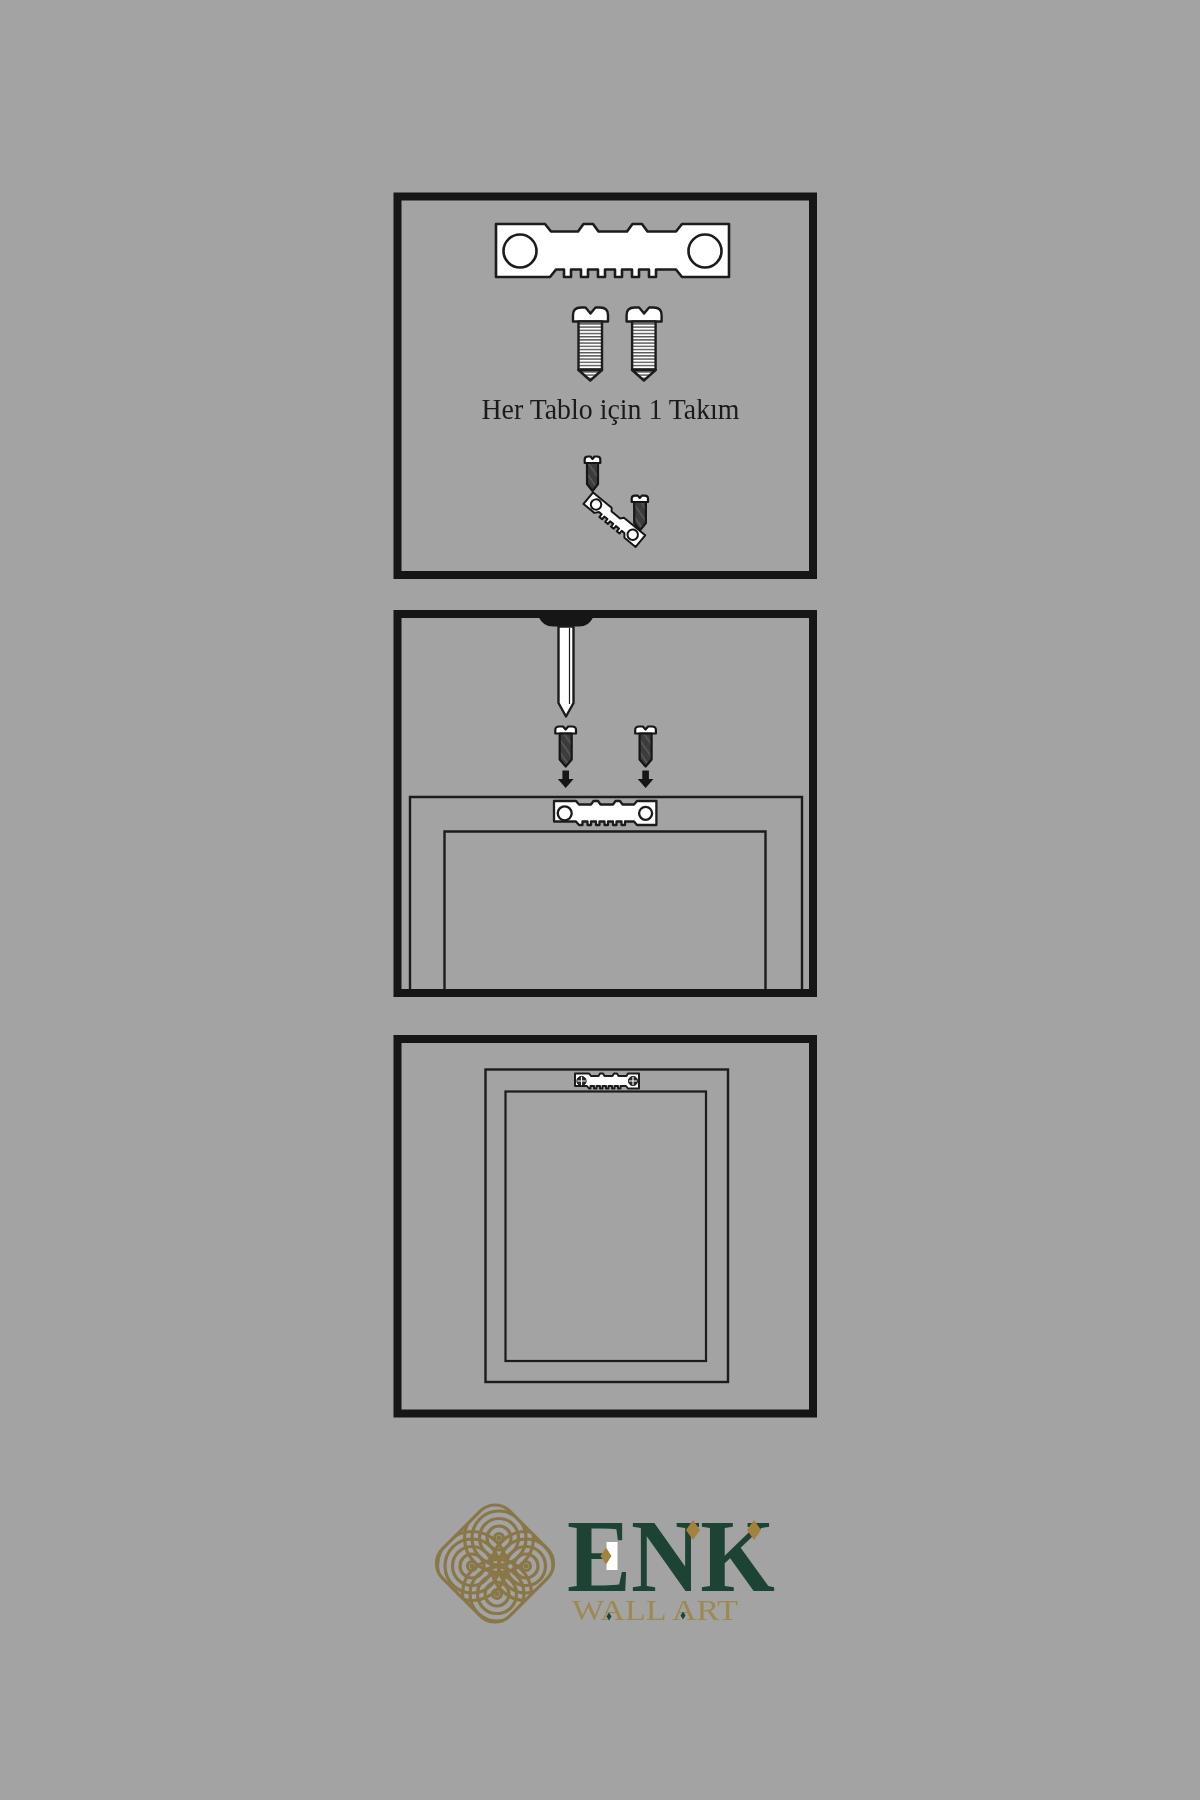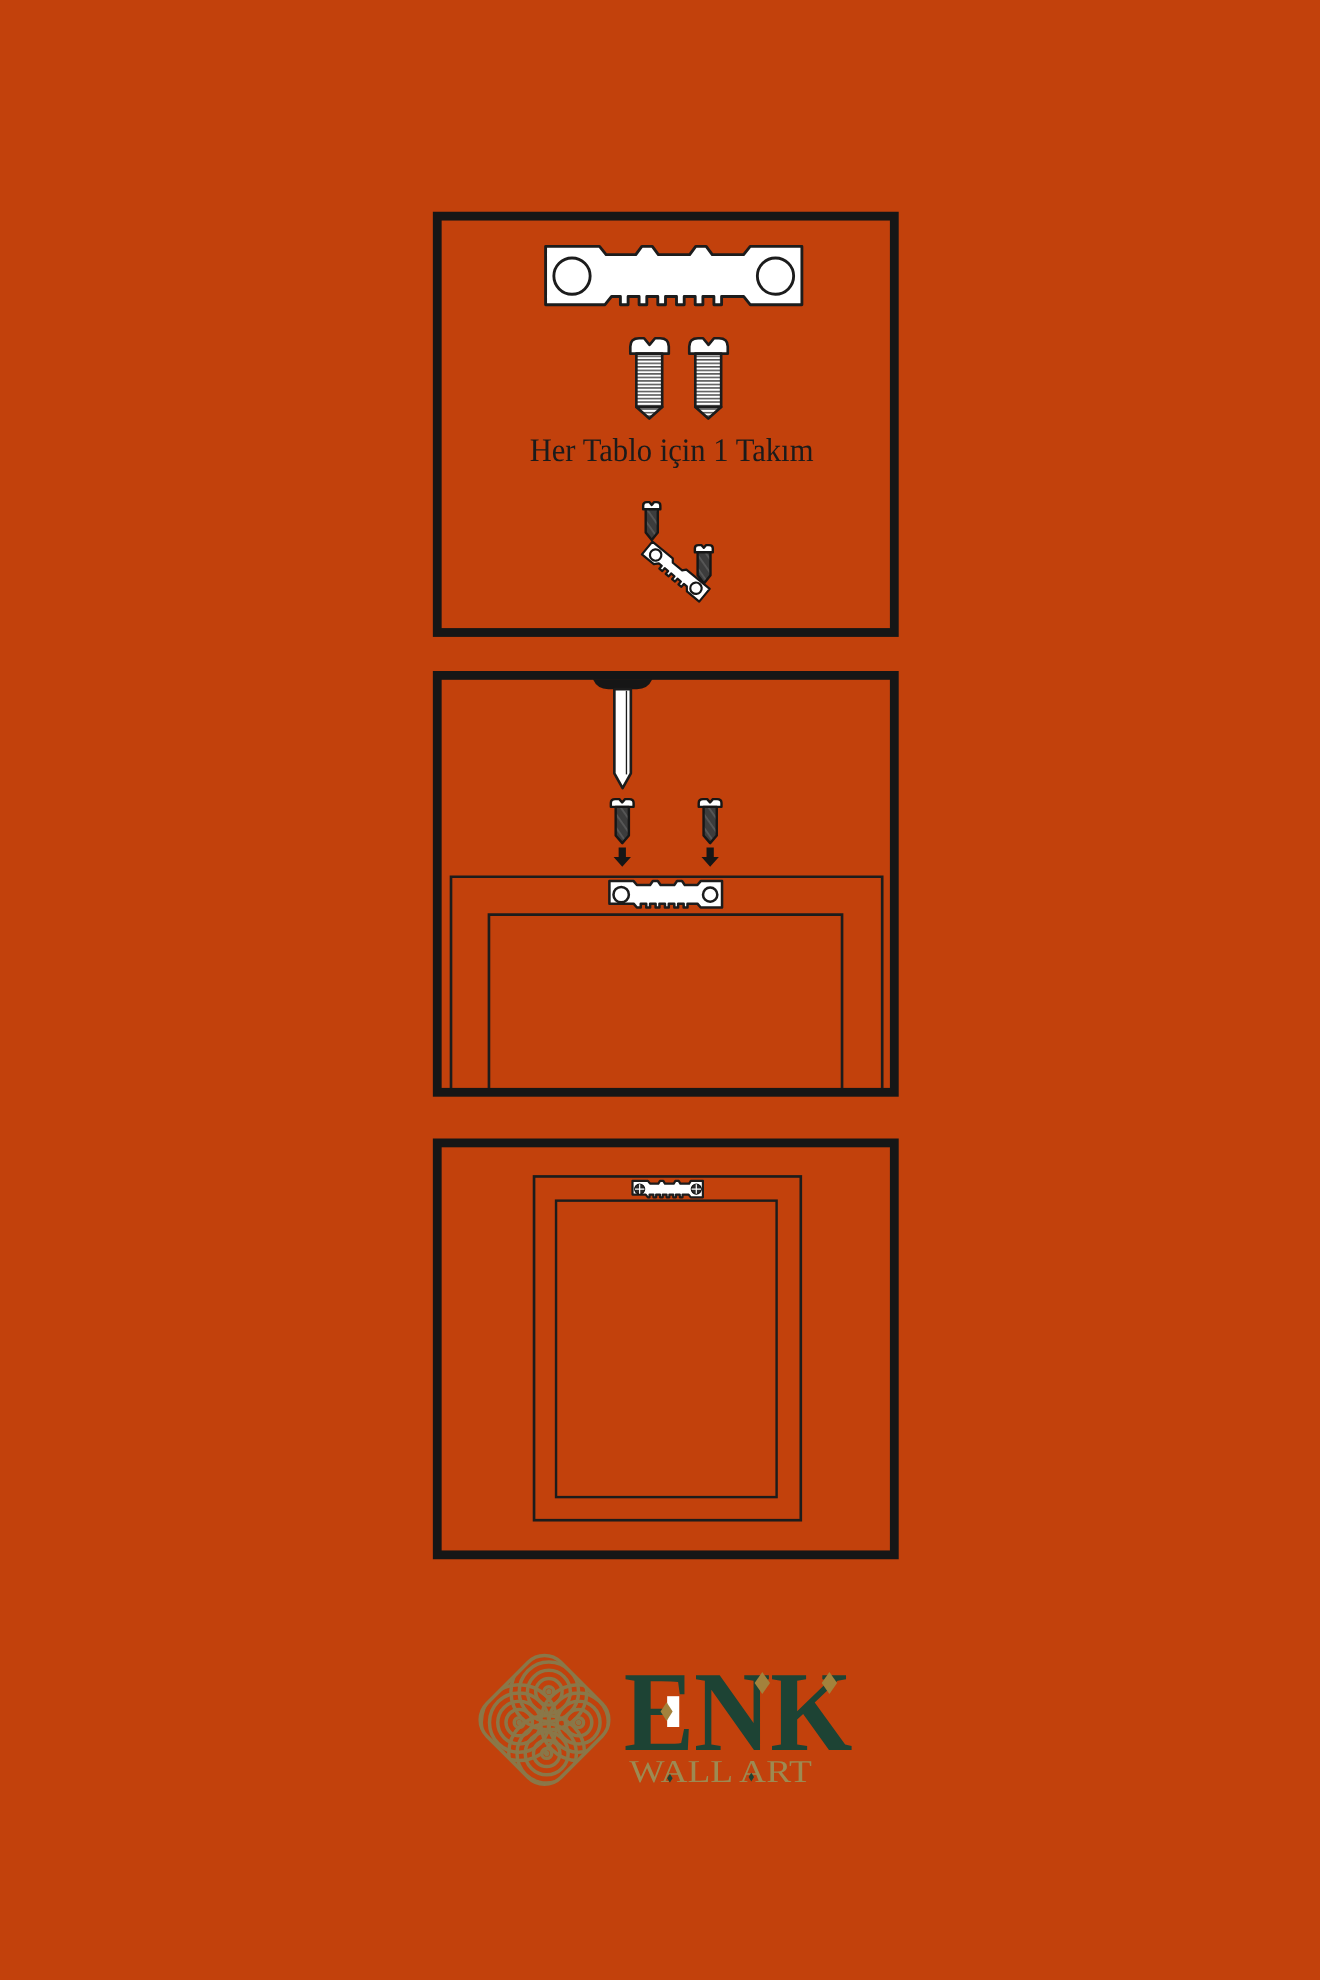--- a/index.html
+++ b/index.html
@@ -1,16 +1,16 @@
 <!DOCTYPE html>
 <html><head>
 <meta charset="utf-8">
 <style>
   html,body{margin:0;padding:0;background:#ffffff;}
-  .page{position:relative;width:1200px;height:1800px;background:#c2410c;overflow:hidden;
+  .page{position:relative;width:1200px;height:1800px;background:#a3a3a3;overflow:hidden;
         font-family:"Liberation Serif", serif;}
 </style>
 </head>
 <body>
 <div class="page">
 <svg width="1200" height="1800" viewBox="0 0 1200 1800" xmlns="http://www.w3.org/2000/svg">
 <defs>
   <pattern id="thr" width="4" height="3.2" patternUnits="userSpaceOnUse">
     <rect width="4" height="3.2" fill="#ffffff"></rect>
     <rect y="0" width="4" height="1.4" fill="#555555"></rect>

